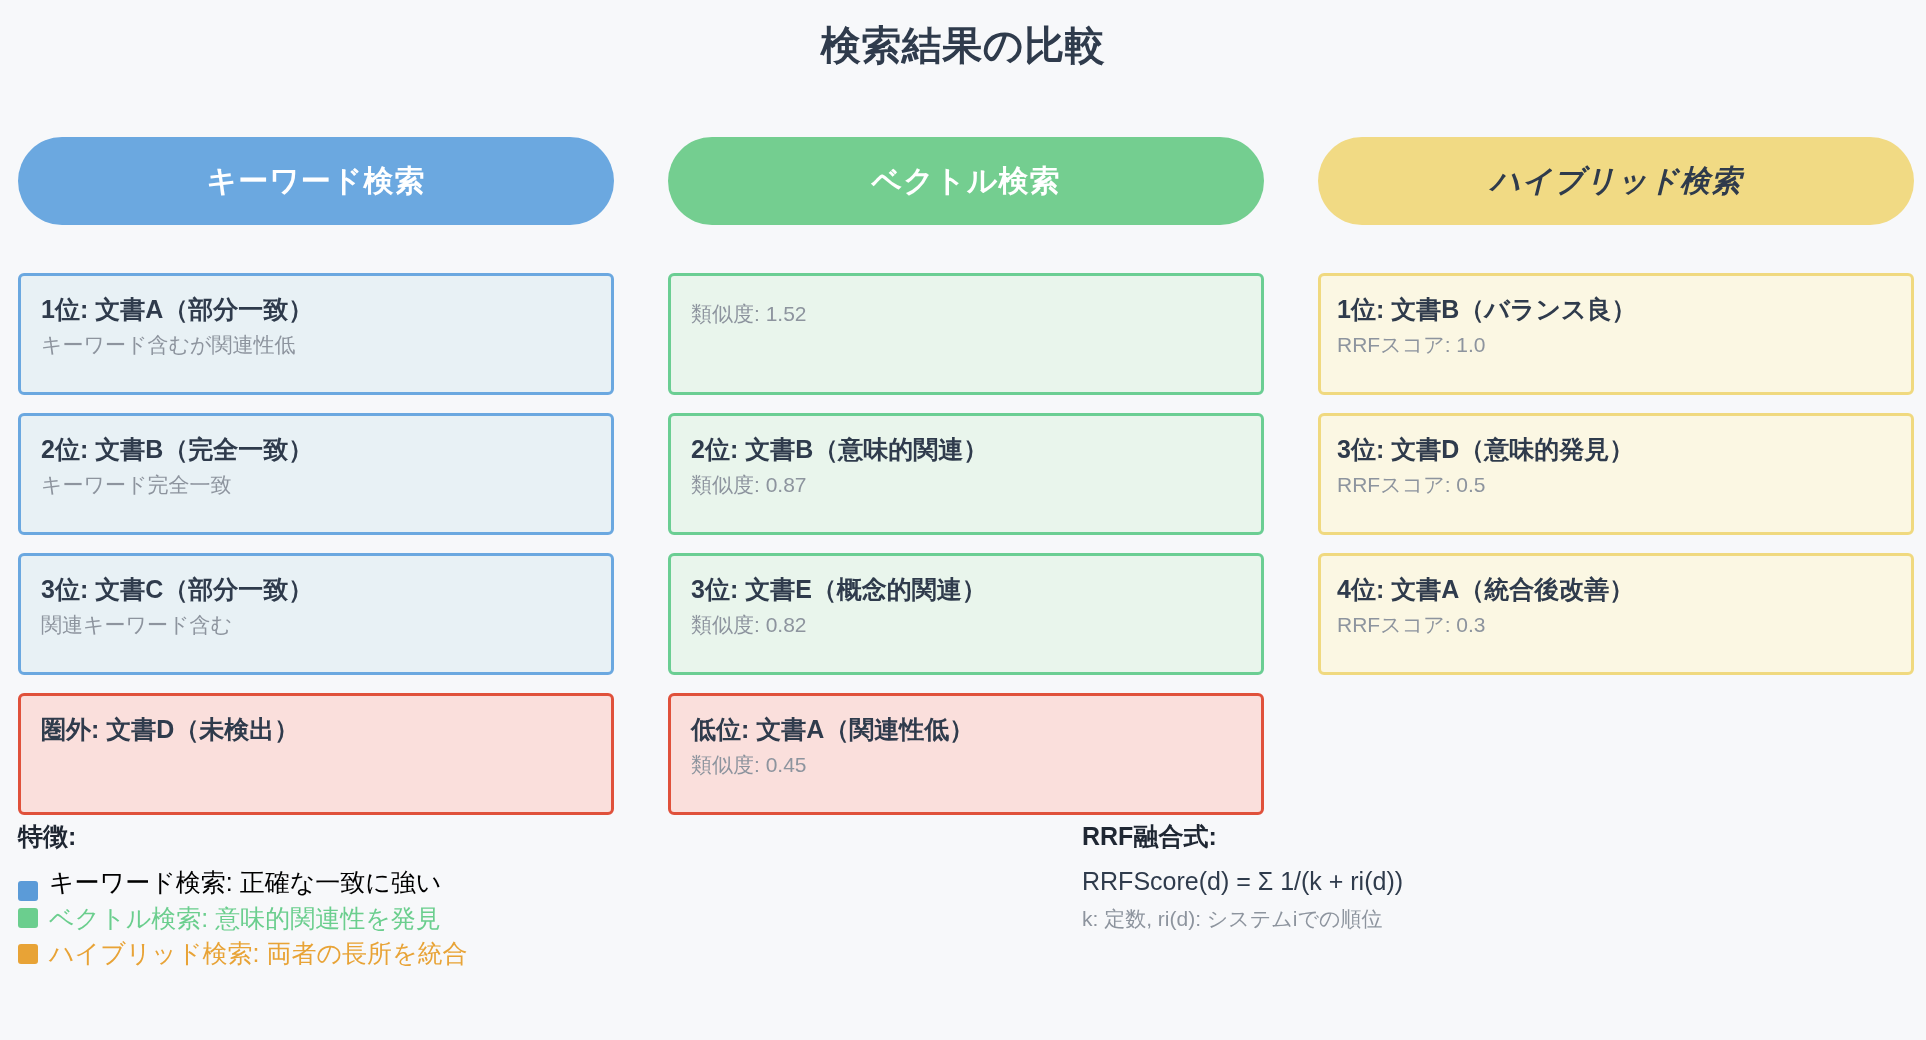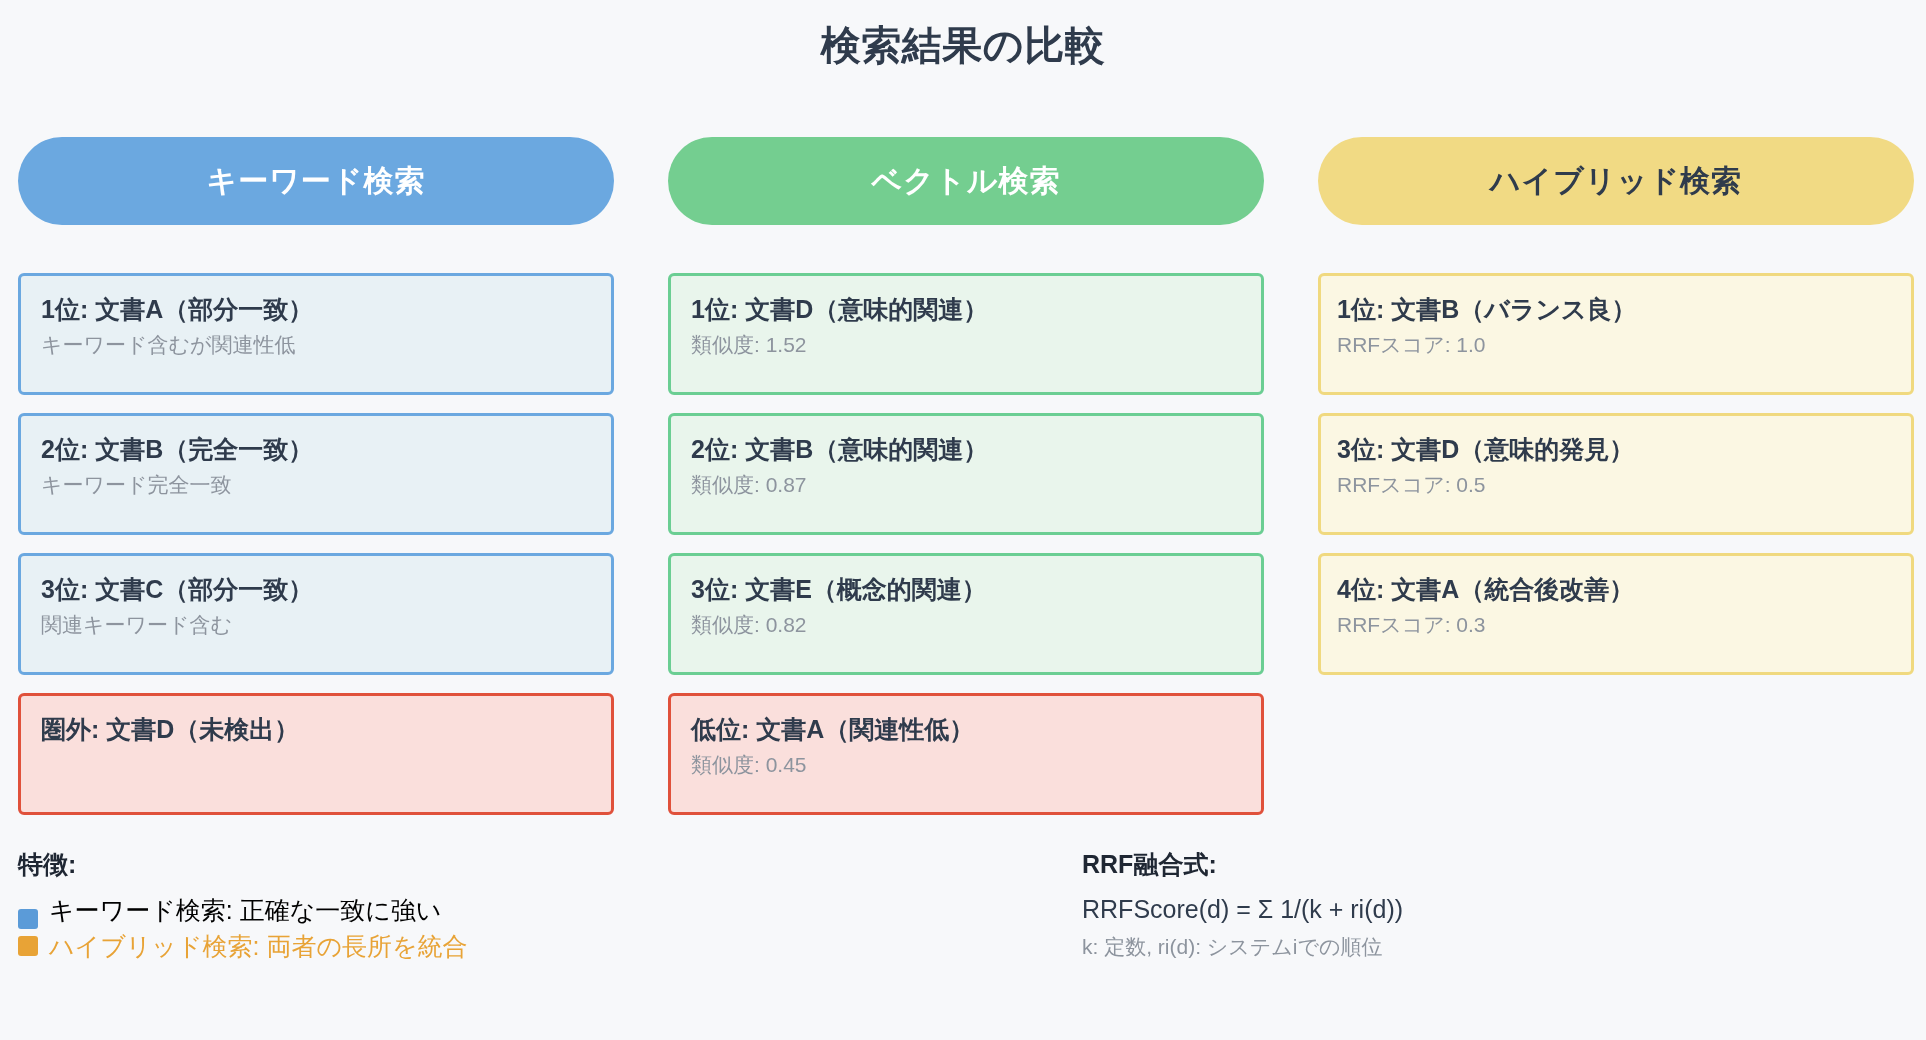--- a/index.html
+++ b/index.html
@@ -50,21 +50,21 @@
     display: flex;
     align-items: center;
     justify-content: center;
     font-size: 30px;
     font-weight: 700;
     letter-spacing: 1px;
     box-sizing: border-box;
   }
   .col-header.blue   { background: #6BA8E0; color: #FFFFFF; }
   .col-header.green  { background: #74CE90; color: #FFFFFF; }
-  .col-header.yellow { background: #F1DA84; color: #2F3B4C; }
+  .col-header.yellow { background: #F1DA84; color: #2F3B4C; font-style: italic; }
 
   .cards {
     margin-top: 48px;
     display: flex;
     flex-direction: column;
     gap: 18px;
   }
 
   .card {
     height: 122px;
@@ -91,21 +91,21 @@
     font-size: 21px;
     font-weight: 400;
     color: #8D949E;
     line-height: 1.25;
     white-space: nowrap;
   }
 
   
   .footer {
     position: absolute;
-    top: 848px;
+    top: 820px;
     left: 0;
     width: 1926px;
     height: 192px;
   }
 
   .features {
     position: absolute;
     left: 18px;
     top: 0;
     width: 760px;
@@ -189,21 +189,20 @@
       <div class="card red">
         <div class="card-title">圏外: 文書D（未検出）</div>
       </div>
     </div>
   </div>
 
   <div class="column">
     <div class="col-header green">ベクトル検索</div>
     <div class="cards">
       <div class="card green">
-        <div class="card-title">1位: 文書D（意味的関連）</div>
         <div class="card-sub">類似度: 1.52</div>
       </div>
       <div class="card green">
         <div class="card-title">2位: 文書B（意味的関連）</div>
         <div class="card-sub">類似度: 0.87</div>
       </div>
       <div class="card green">
         <div class="card-title">3位: 文書E（概念的関連）</div>
         <div class="card-sub">類似度: 0.82</div>
       </div>
@@ -235,20 +234,24 @@
 </div>
 
 <div class="footer">
 
   <div class="features">
     <div class="features-title">特徴:</div>
     <div class="feature-row f-blue">
       <span class="swatch"></span>
       <span>キーワード検索: 正確な一致に強い</span>
     </div>
+    <div class="feature-row f-green">
+      <span class="swatch"></span>
+      <span>ベクトル検索: 意味的関連性を発見</span>
+    </div>
     <div class="feature-row f-orange">
       <span class="swatch"></span>
       <span>ハイブリッド検索: 両者の長所を統合</span>
     </div>
   </div>
 
   <div class="formula">
     <div class="formula-title">RRF融合式:</div>
     <div class="formula-expr">RRFScore(d) = Σ 1/(k + ri(d))</div>
     <div class="formula-note">k: 定数, ri(d): システムiでの順位</div>

